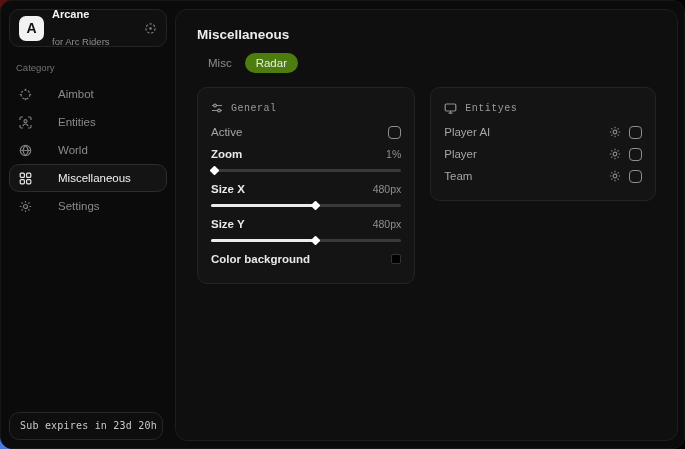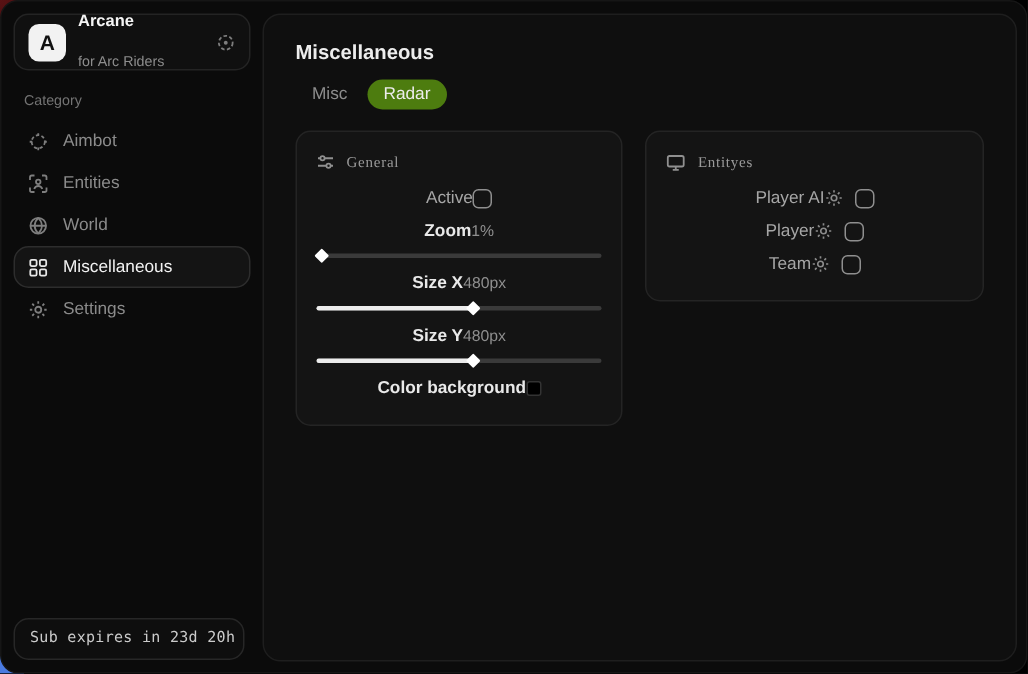--- a/index.html
+++ b/index.html
@@ -51,21 +51,21 @@
   .logo-sub  { font-size: 9.5px; color: #8d8d8d; margin-top: 16px; }
   .logo-target { color: #7d7d7d; display: flex; }
 
   .category-label {
     margin: 15px 7px 7px 7px;
     font-size: 9.5px; color: #737373;
   }
   .nav { display: flex; flex-direction: column; }
   .nav-item {
     height: 28px; border-radius: 10px;
-    display: flex; align-items: center; gap: 10px;
+    display: flex; align-items: center; gap: 26px;
     padding: 0 9px;
     color: #8b8b8b; font-size: 11.5px;
     border: 1px solid transparent;
     cursor: default;
   }
   .nav-item .nav-icon { display: flex; color: #7e7e7e; }
   .nav-item.selected {
     background: #141414;
     border-color: #2d2d2d;
     color: #f2f2f2;
@@ -116,26 +116,26 @@
     padding: 11px 13px 13px 13px;
   }
   .card.general { width: 231px; }
   .card.entities { width: 239px; }
 
   .card-header {
     display: flex; align-items: center; gap: 8px;
     color: #909090; margin-bottom: 4px; height: 18px;
   }
   .card-title {
-    font-family: Liberation Serif, serif;
+    font-family: Liberation Mono, monospace;
     font-size: 10px; letter-spacing: 0.5px; color: #9a9a9a;
   }
   .row {
     height: 22px;
-    display: flex; align-items: center; justify-content: center;
+    display: flex; align-items: center; justify-content: space-between;
   }
   .row-label      { font-size: 11.5px; color: #a6a6a6; }
   .row-label.bright { color: #e9e9e9; font-weight: bold; font-size: 11.5px; }
   .row-value { font-size: 10.5px; color: #8f8f8f; }
 
   .checkbox {
     width: 13px; height: 13px;
     border: 1.6px solid #8f8f8f; border-radius: 4px;
     background: transparent;
   }

